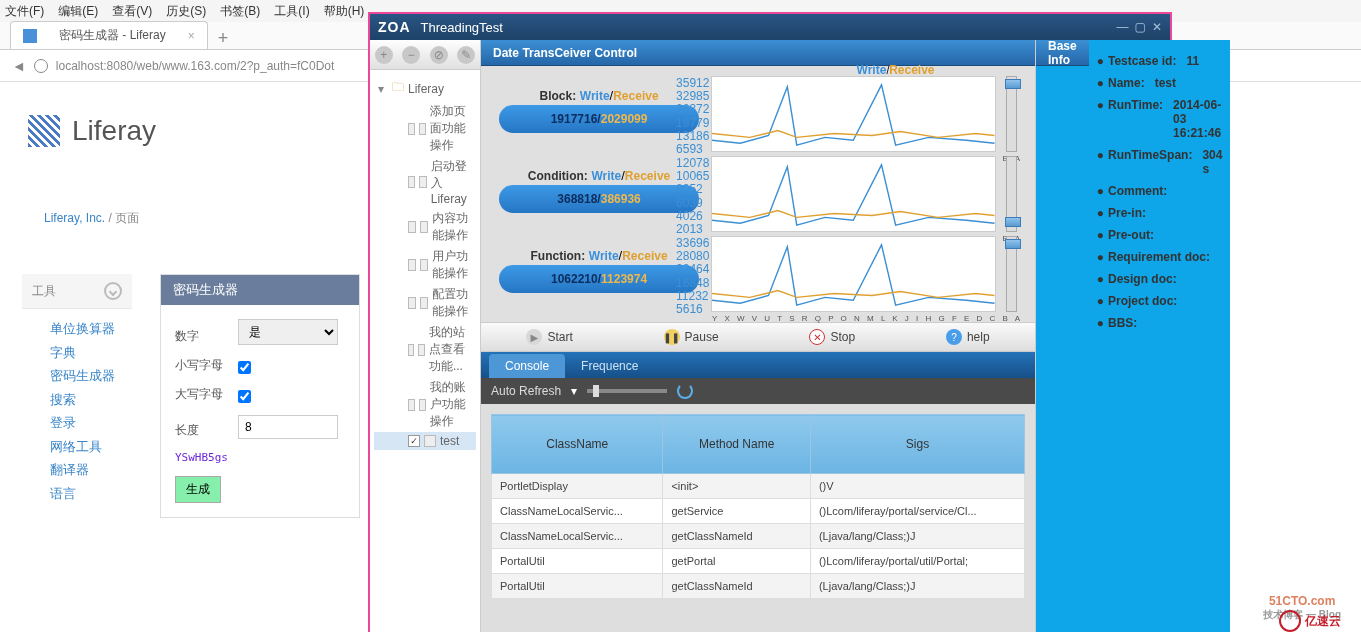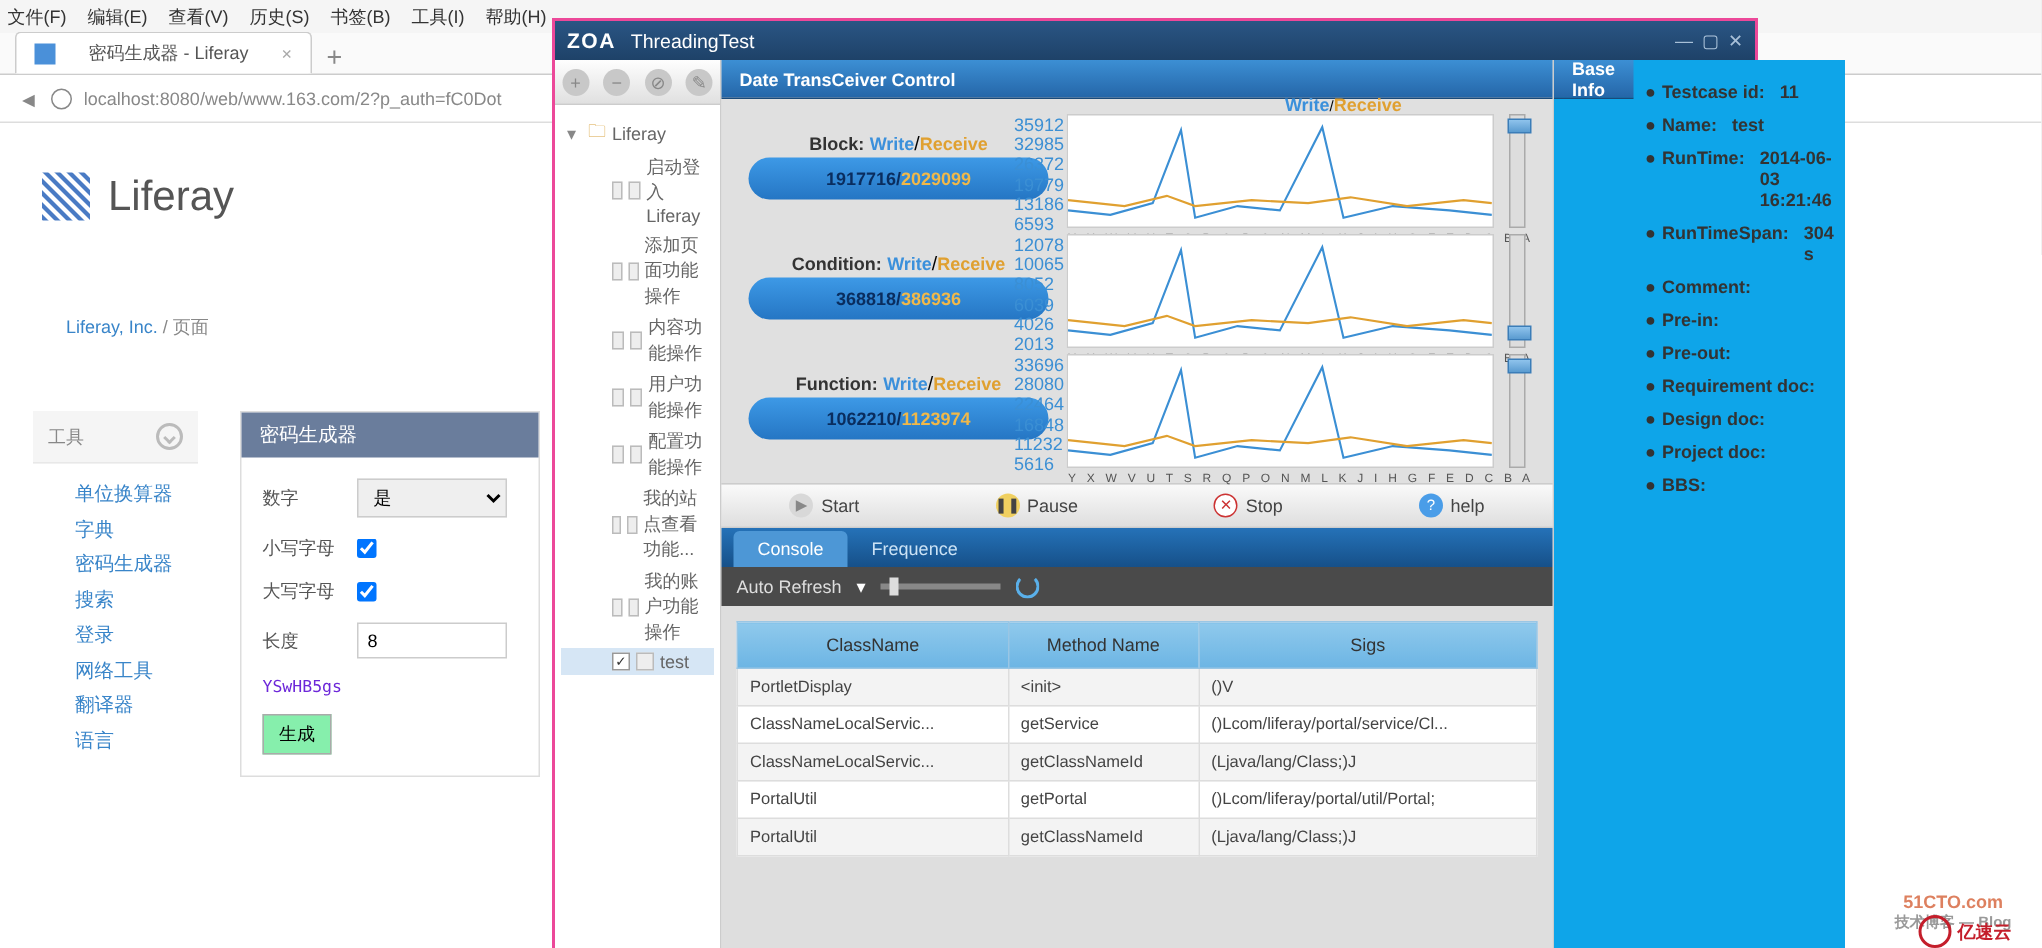--- a/index.html
+++ b/index.html
@@ -22,21 +22,21 @@
 .breadcrumb a{color:#3985c9;text-decoration:none}
 .tools-panel{position:absolute;left:22px;top:192px;width:110px}
 .tools-header{background:#f5f5f5;padding:8px 10px;display:flex;justify-content:space-between;align-items:center;color:#888;font-size:14px;border-bottom:1px solid #e8e8e8}
 .tools-header .chev{width:18px;height:18px;border:2px solid #bbb;border-radius:50%;position:relative}
 .tools-header .chev:after{content:'';position:absolute;left:4px;top:5px;width:4px;height:4px;border-right:2px solid #bbb;border-bottom:2px solid #bbb;transform:rotate(45deg)}
 .tools-list{padding:8px 0 0 28px}
 .tools-list div{color:#3985c9;font-size:13px;padding:2px 0;line-height:1.5}
 .gen-panel{position:absolute;left:160px;top:192px;width:200px;border:1px solid #ddd}
 .gen-header{background:#6a7d9c;color:#fff;padding:6px 12px;font-size:13px}
 .gen-body{padding:14px}
-.form-row{display:flex;align-items:center;margin-bottom:12px;gap:8px}
+.form-row{display:flex;align-items:flex-end;margin-bottom:12px;gap:8px}
 .form-row label{width:55px;color:#555;font-size:12px}
 .form-row select,.form-row input[type=text]{border:1px solid #ccc;padding:4px 6px;font-size:12px;width:100px}
 .result{color:#6d28d9;font-size:11px;margin:12px 0;font-family:monospace}
 .gen-btn{border:1px solid #aaa;background:#86efac;padding:4px 10px;font-size:12px}
 
 .app{position:absolute;left:368px;top:12px;width:804px;height:632px;background:#e8e8e8;border:2px solid #ec4899}
 .app-titlebar{height:26px;background:linear-gradient(#2a5584,#1e4268);display:flex;align-items:center;padding:0 8px;color:#fff;justify-content:space-between}
 .app-titlebar .logo{font-weight:bold;font-size:14px;letter-spacing:1px}
 .app-titlebar .title{flex:1;padding-left:10px;font-size:13px}
 .app-titlebar .wm{display:flex;gap:6px;color:#a8c0d8}
@@ -76,21 +76,21 @@
 .ctrl-btn .ic{width:16px;height:16px;border-radius:50%;display:flex;align-items:center;justify-content:center;font-size:10px}
 .tabs-row{height:26px;background:linear-gradient(#2572b8,#165089);display:flex;align-items:end}
 .tabx{padding:5px 16px;color:#cbe2f5;font-size:12px}
 .tabx.active{background:#4d97d6;color:#fff;border-radius:4px 4px 0 0;margin-left:8px}
 .autorefresh{height:26px;background:#4a4a4a;display:flex;align-items:center;padding:0 10px;gap:10px;color:#ddd;font-size:11px;font-family:monospace}
 .autorefresh .track{width:80px;height:4px;background:#888;position:relative}
 .autorefresh .track .th{position:absolute;left:6px;top:-4px;width:6px;height:12px;background:#ddd}
 .autorefresh .refresh-ic{width:16px;height:16px;border:2px solid #5ab0ea;border-radius:50%;border-top-color:transparent}
 .console-table{flex:1;padding:10px;background:#dedede;overflow:auto}
 .console-table table{width:100%;border-collapse:collapse;background:#fff;border:1px solid #bbb}
-.console-table th{background:linear-gradient(#8fc9ec,#6cb5e4);color:#333;padding:8px;font-size:12px;font-weight:normal;border:1px solid #9ac6e4}
+.console-table th{background:linear-gradient(#8fc9ec,#6cb5e4);color:#333;padding:22px;font-size:12px;font-weight:normal;border:1px solid #9ac6e4}
 .console-table td{padding:6px 8px;border:1px solid #ddd;font-size:11px;color:#444}
 .console-table tr:nth-child(even) td{background:#f3f3f3}
 .info-col{width:210px;background:#0ea5e9;display:flex;flex-direction:row}
 .info-body{padding:10px 8px;font-size:12px;color:#333}
 .info-row{padding:4px 0;display:flex}
 .info-row .k{font-weight:bold}
 .info-row .v{margin-left:10px;font-weight:bold}
 .bullet{color:#333;margin-right:4px}
 .watermark{position:absolute;right:20px;bottom:10px;text-align:center;color:#d86b44;font-size:18px;font-weight:bold;opacity:0.85;pointer-events:none}
 .watermark .sub{font-size:10px;color:#888}
@@ -191,26 +191,26 @@
       </div>
       <div class="tree">
         <div class="tree-row root">
             <span class="expander">▾</span>
             <span class="folder">🗀</span>
             <span>Liferay</span>
           </div>
         <div class="tree-row child">
             <span class="cbgrey"></span>
             <span class="cbgrey"></span>
+            <span>添加页面功能操作</span>
+          </div>
+        <div class="tree-row child">
+            <span class="cbgrey"></span>
+            <span class="cbgrey"></span>
             <span>启动登入Liferay</span>
-          </div>
-        <div class="tree-row child">
-            <span class="cbgrey"></span>
-            <span class="cbgrey"></span>
-            <span>添加页面功能操作</span>
           </div>
         <div class="tree-row child">
             <span class="cbgrey"></span>
             <span class="cbgrey"></span>
             <span>内容功能操作</span>
           </div>
         <div class="tree-row child">
             <span class="cbgrey"></span>
             <span class="cbgrey"></span>
             <span>用户功能操作</span>

